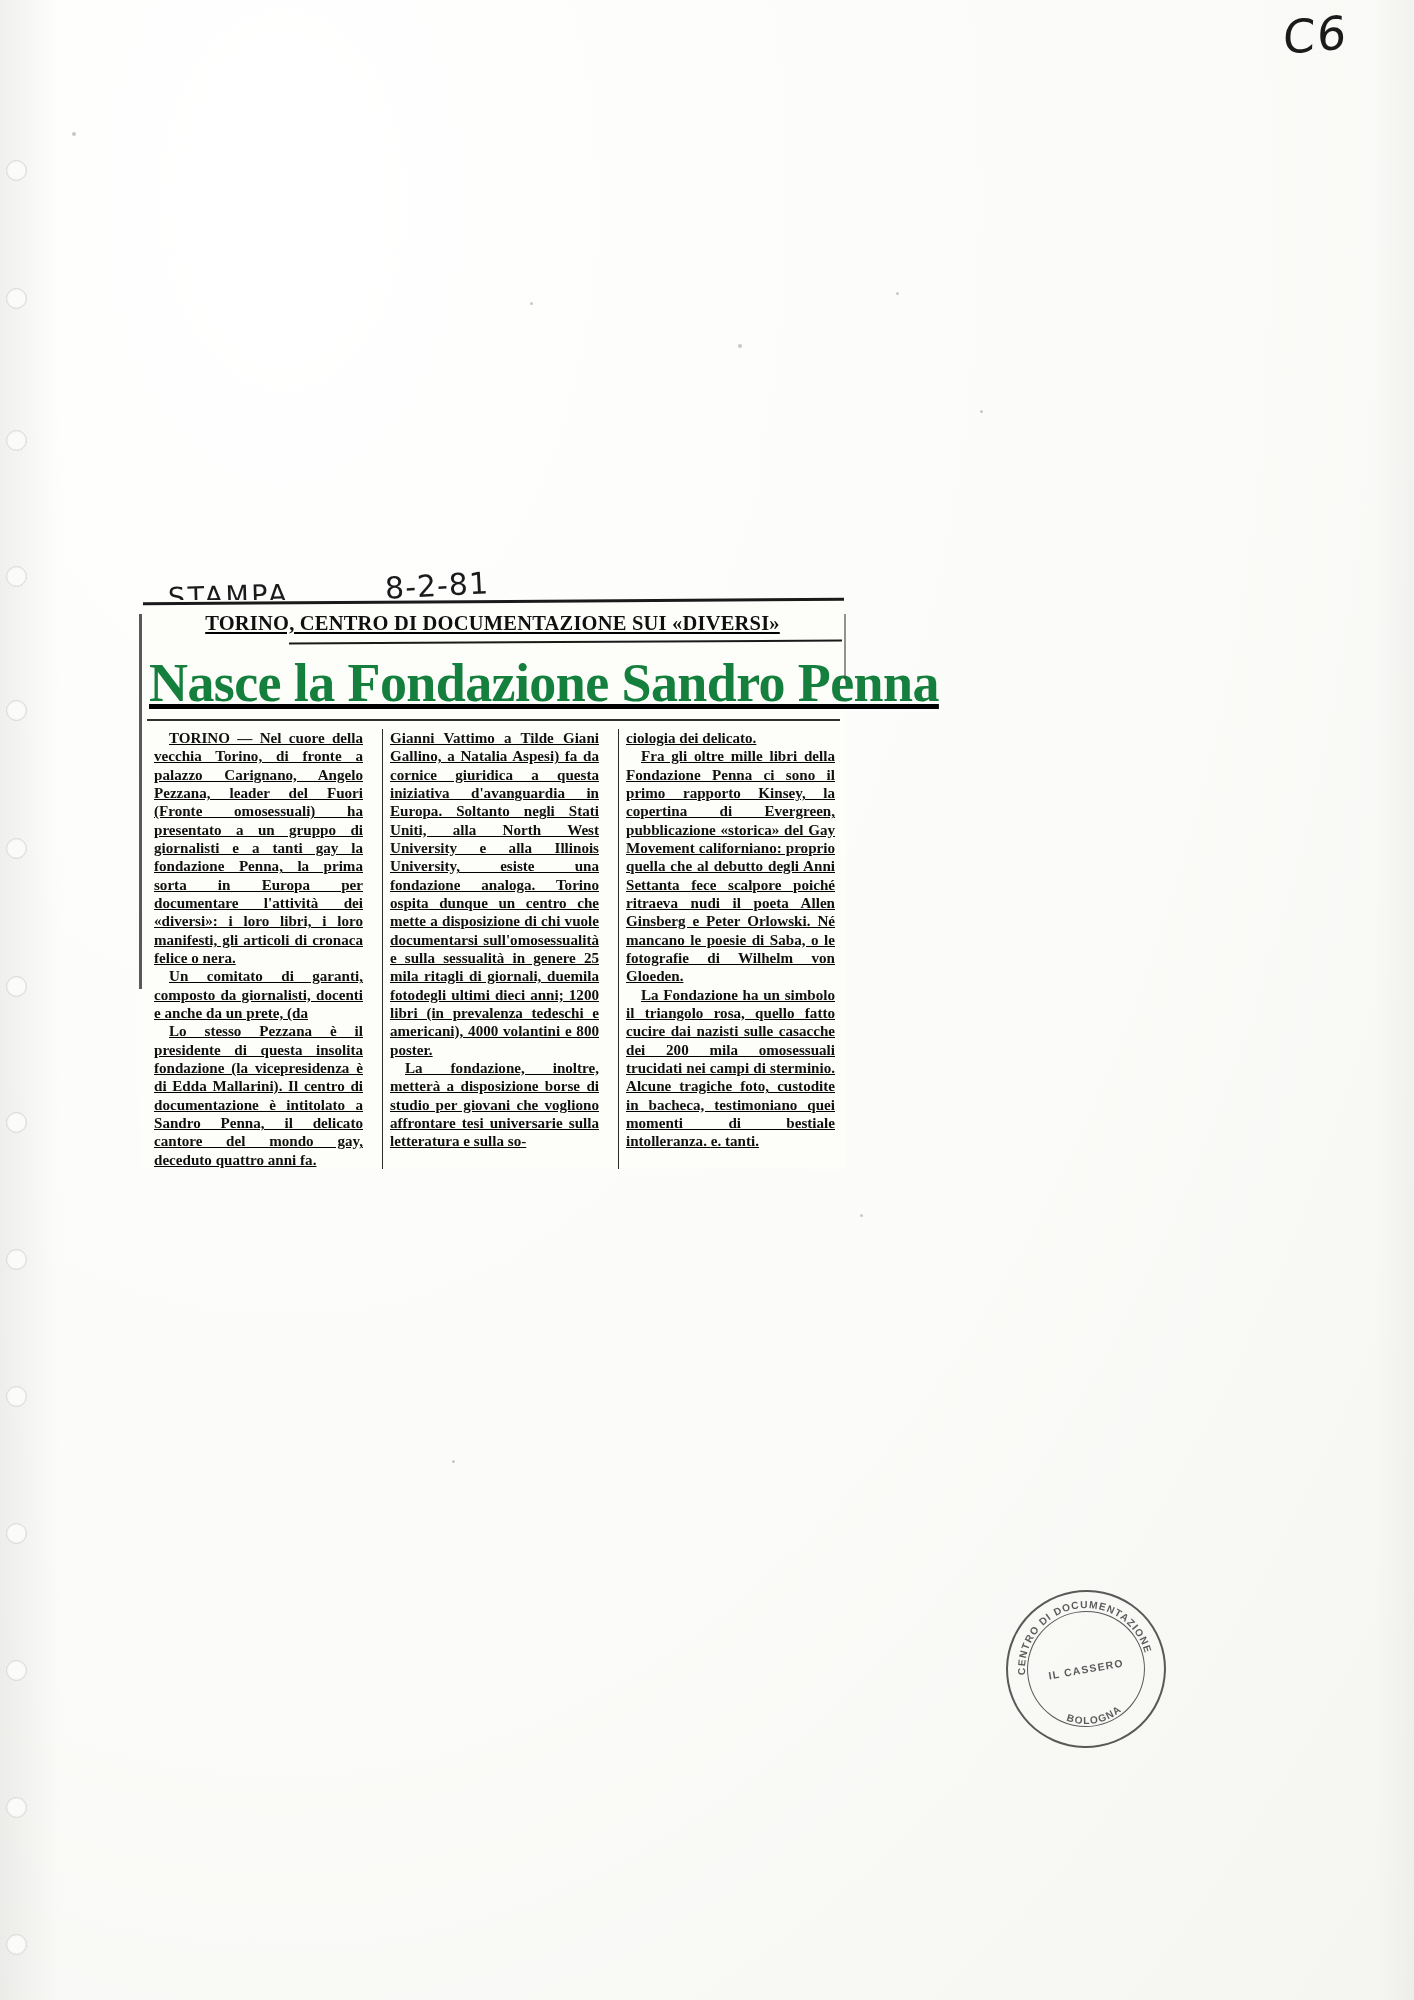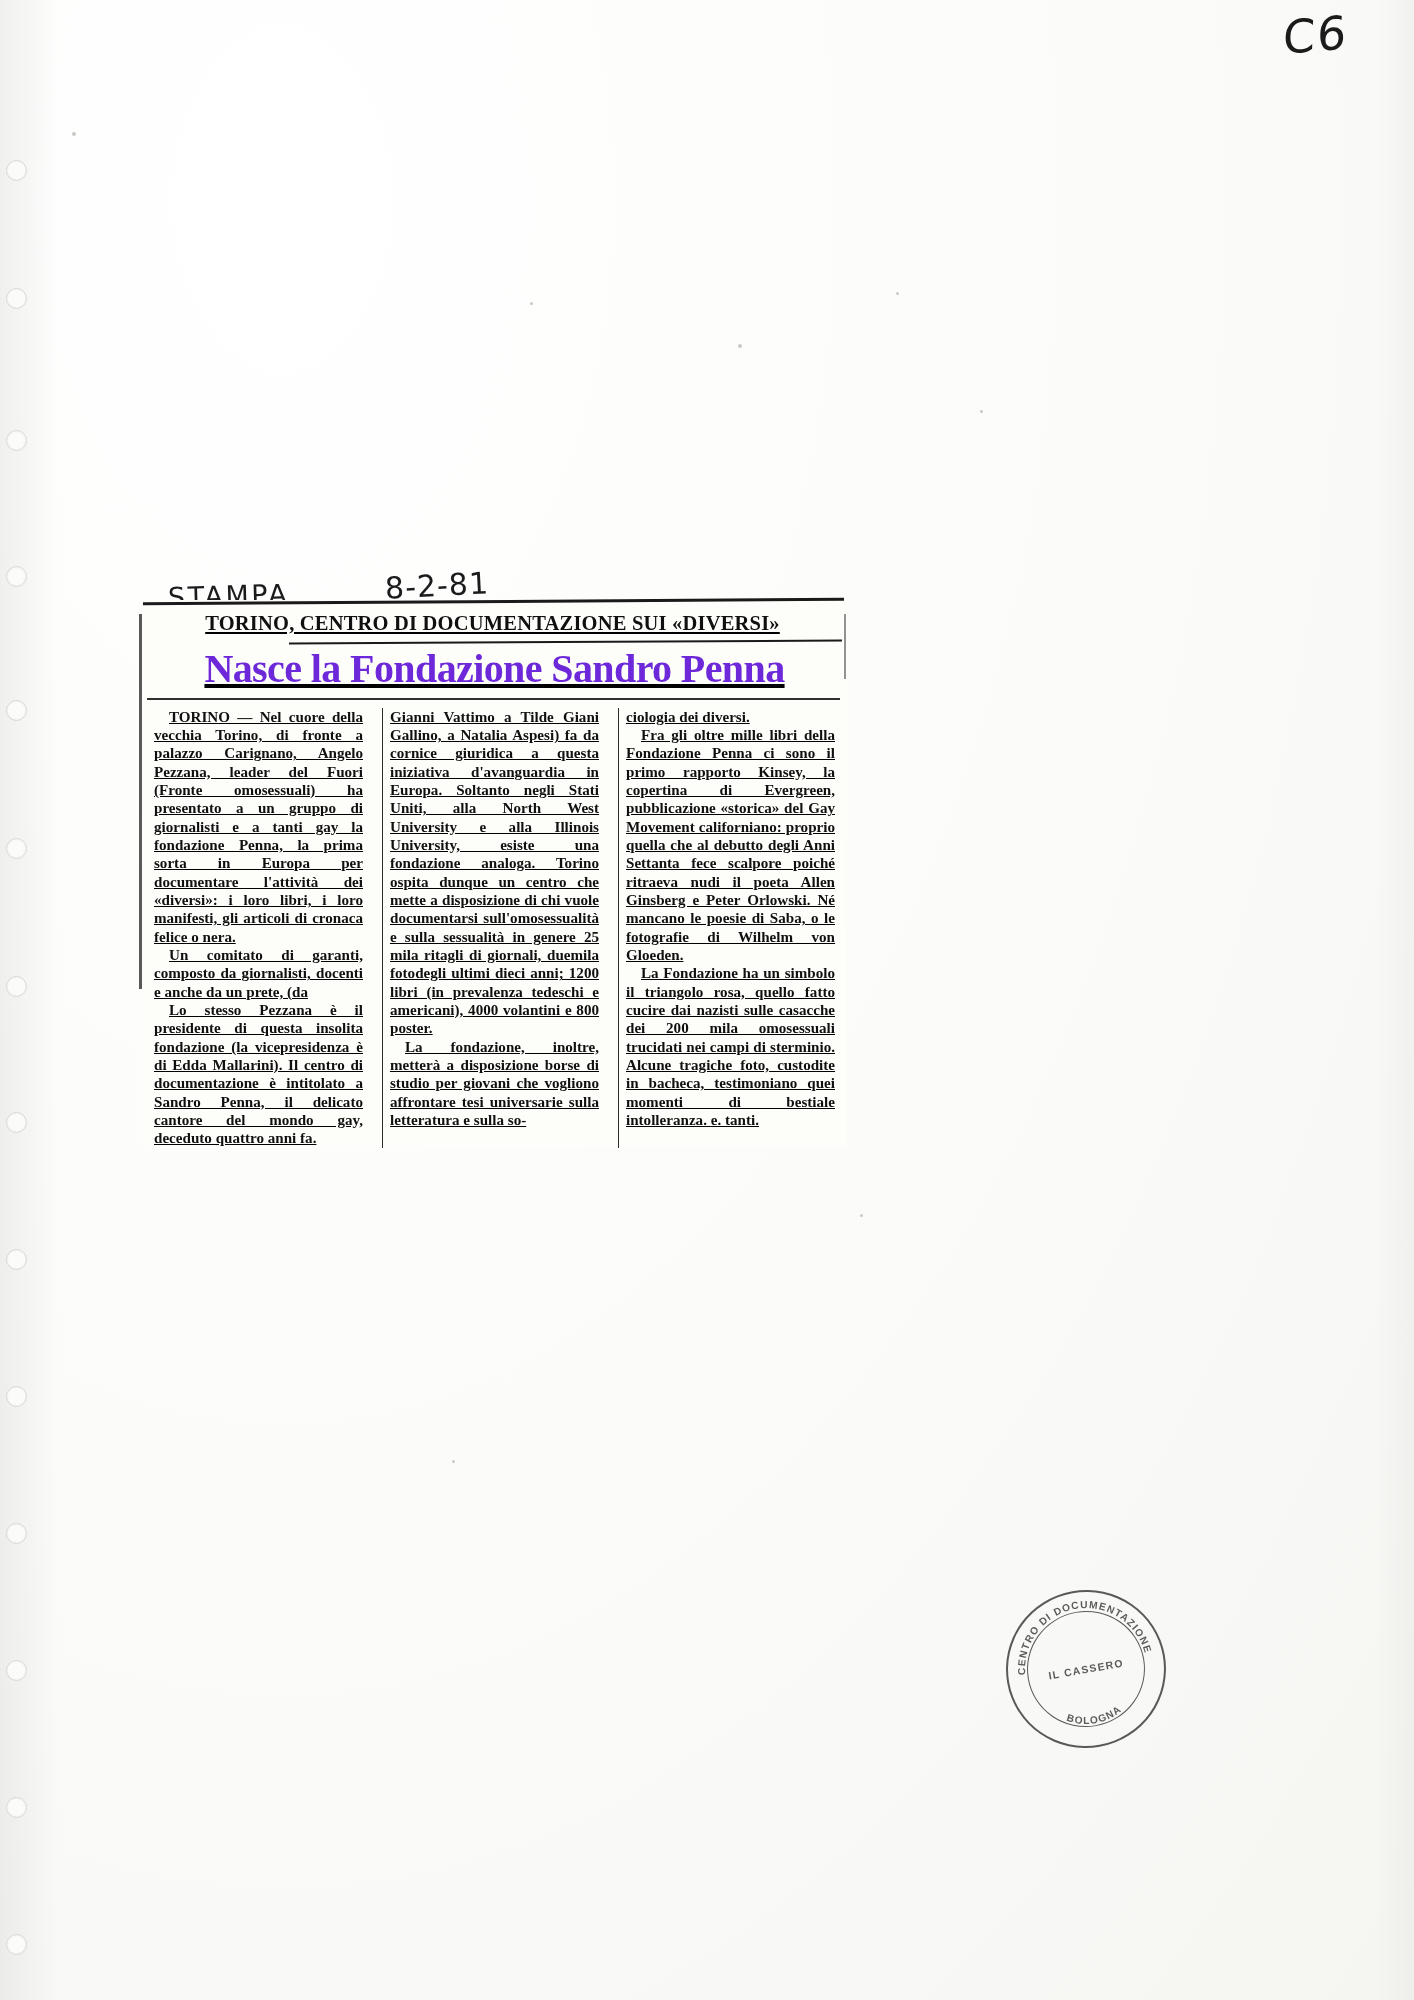--- a/index.html
+++ b/index.html
@@ -134,27 +134,28 @@
   .rule-mid {
     height: 2px;
     background: #1a1a1a;
     margin: 3px 4px 0 150px;
     transform: rotate(-0.3deg);
   }
 
   .headline {
     font-family: "Liberation Serif", serif;
     font-weight: 700;
-    font-size: 40px;
+    font-size: 54px;
     line-height: 1.02;
-    color: #6d28d9;
+    color: #15803d;
     text-align: center;
     padding: 6px 6px 2px 10px;
     white-space: nowrap;
     letter-spacing: -0.6px;
+    margin-top: 7px;
   }
 
   .rule-under-headline {
     height: 2px;
     background: #1a1a1a;
     margin: 6px 6px 0 8px;
     opacity: 0.9;
   }
 
   
@@ -288,21 +289,21 @@
       <p>Un comitato di garanti, composto da giornalisti, docenti e anche da un prete, (da</p>
       <p>Lo stesso Pezzana è il presidente di questa insolita fondazione (la vicepresidenza è di Edda Mallarini). Il centro di documentazione è intitolato a Sandro Penna, il delicato cantore del mondo gay, deceduto quattro anni fa.</p>
     </div>
 
     <div class="col">
       <p class="first" style="text-indent:0">Gianni Vattimo a Tilde Giani Gallino, a Natalia Aspesi) fa da cornice giuridica a questa iniziativa d'avanguardia in Europa. Soltanto negli Stati Uniti, alla North West University e alla Illinois University, esiste una fondazione analoga. Torino ospita dunque un centro che mette a disposizione di chi vuole documentarsi sull'omosessualità e sulla sessualità in genere 25 mila ritagli di giornali, duemila fotodegli ultimi dieci anni; 1200 libri (in prevalenza tedeschi e americani), 4000 volantini e 800 poster.</p>
       <p>La fondazione, inoltre, metterà a disposizione borse di studio per giovani che vogliono affrontare tesi universarie sulla letteratura e sulla so-</p>
     </div>
 
     <div class="col">
-      <p class="first" style="text-indent:0">ciologia dei diversi.</p>
+      <p class="first" style="text-indent:0">ciologia dei delicato.</p>
       <p>Fra gli oltre mille libri della Fondazione Penna ci sono il primo rapporto Kinsey, la copertina di Evergreen, pubblicazione «storica» del Gay Movement californiano: proprio quella che al debutto degli Anni Settanta fece scalpore poiché ritraeva nudi il poeta Allen Ginsberg e Peter Orlowski. Né mancano le poesie di Saba, o le fotografie di Wilhelm von Gloeden.</p>
       <p><span>La Fondazione ha un simbolo il triangolo rosa, quello fatto cucire dai nazisti sulle casacche dei 200 mila omosessuali trucidati nei campi di sterminio. Alcune tragiche foto, custodite in bacheca, testimoniano quei momenti di bestiale intolleranza.</span> <span class="byline">e. tanti.</span></p>
     </div>
 
   </div>
 </div>
 
 <div class="stamp">
   <div class="stamp-ring-outer"></div>
   <div class="stamp-ring-inner"></div>

